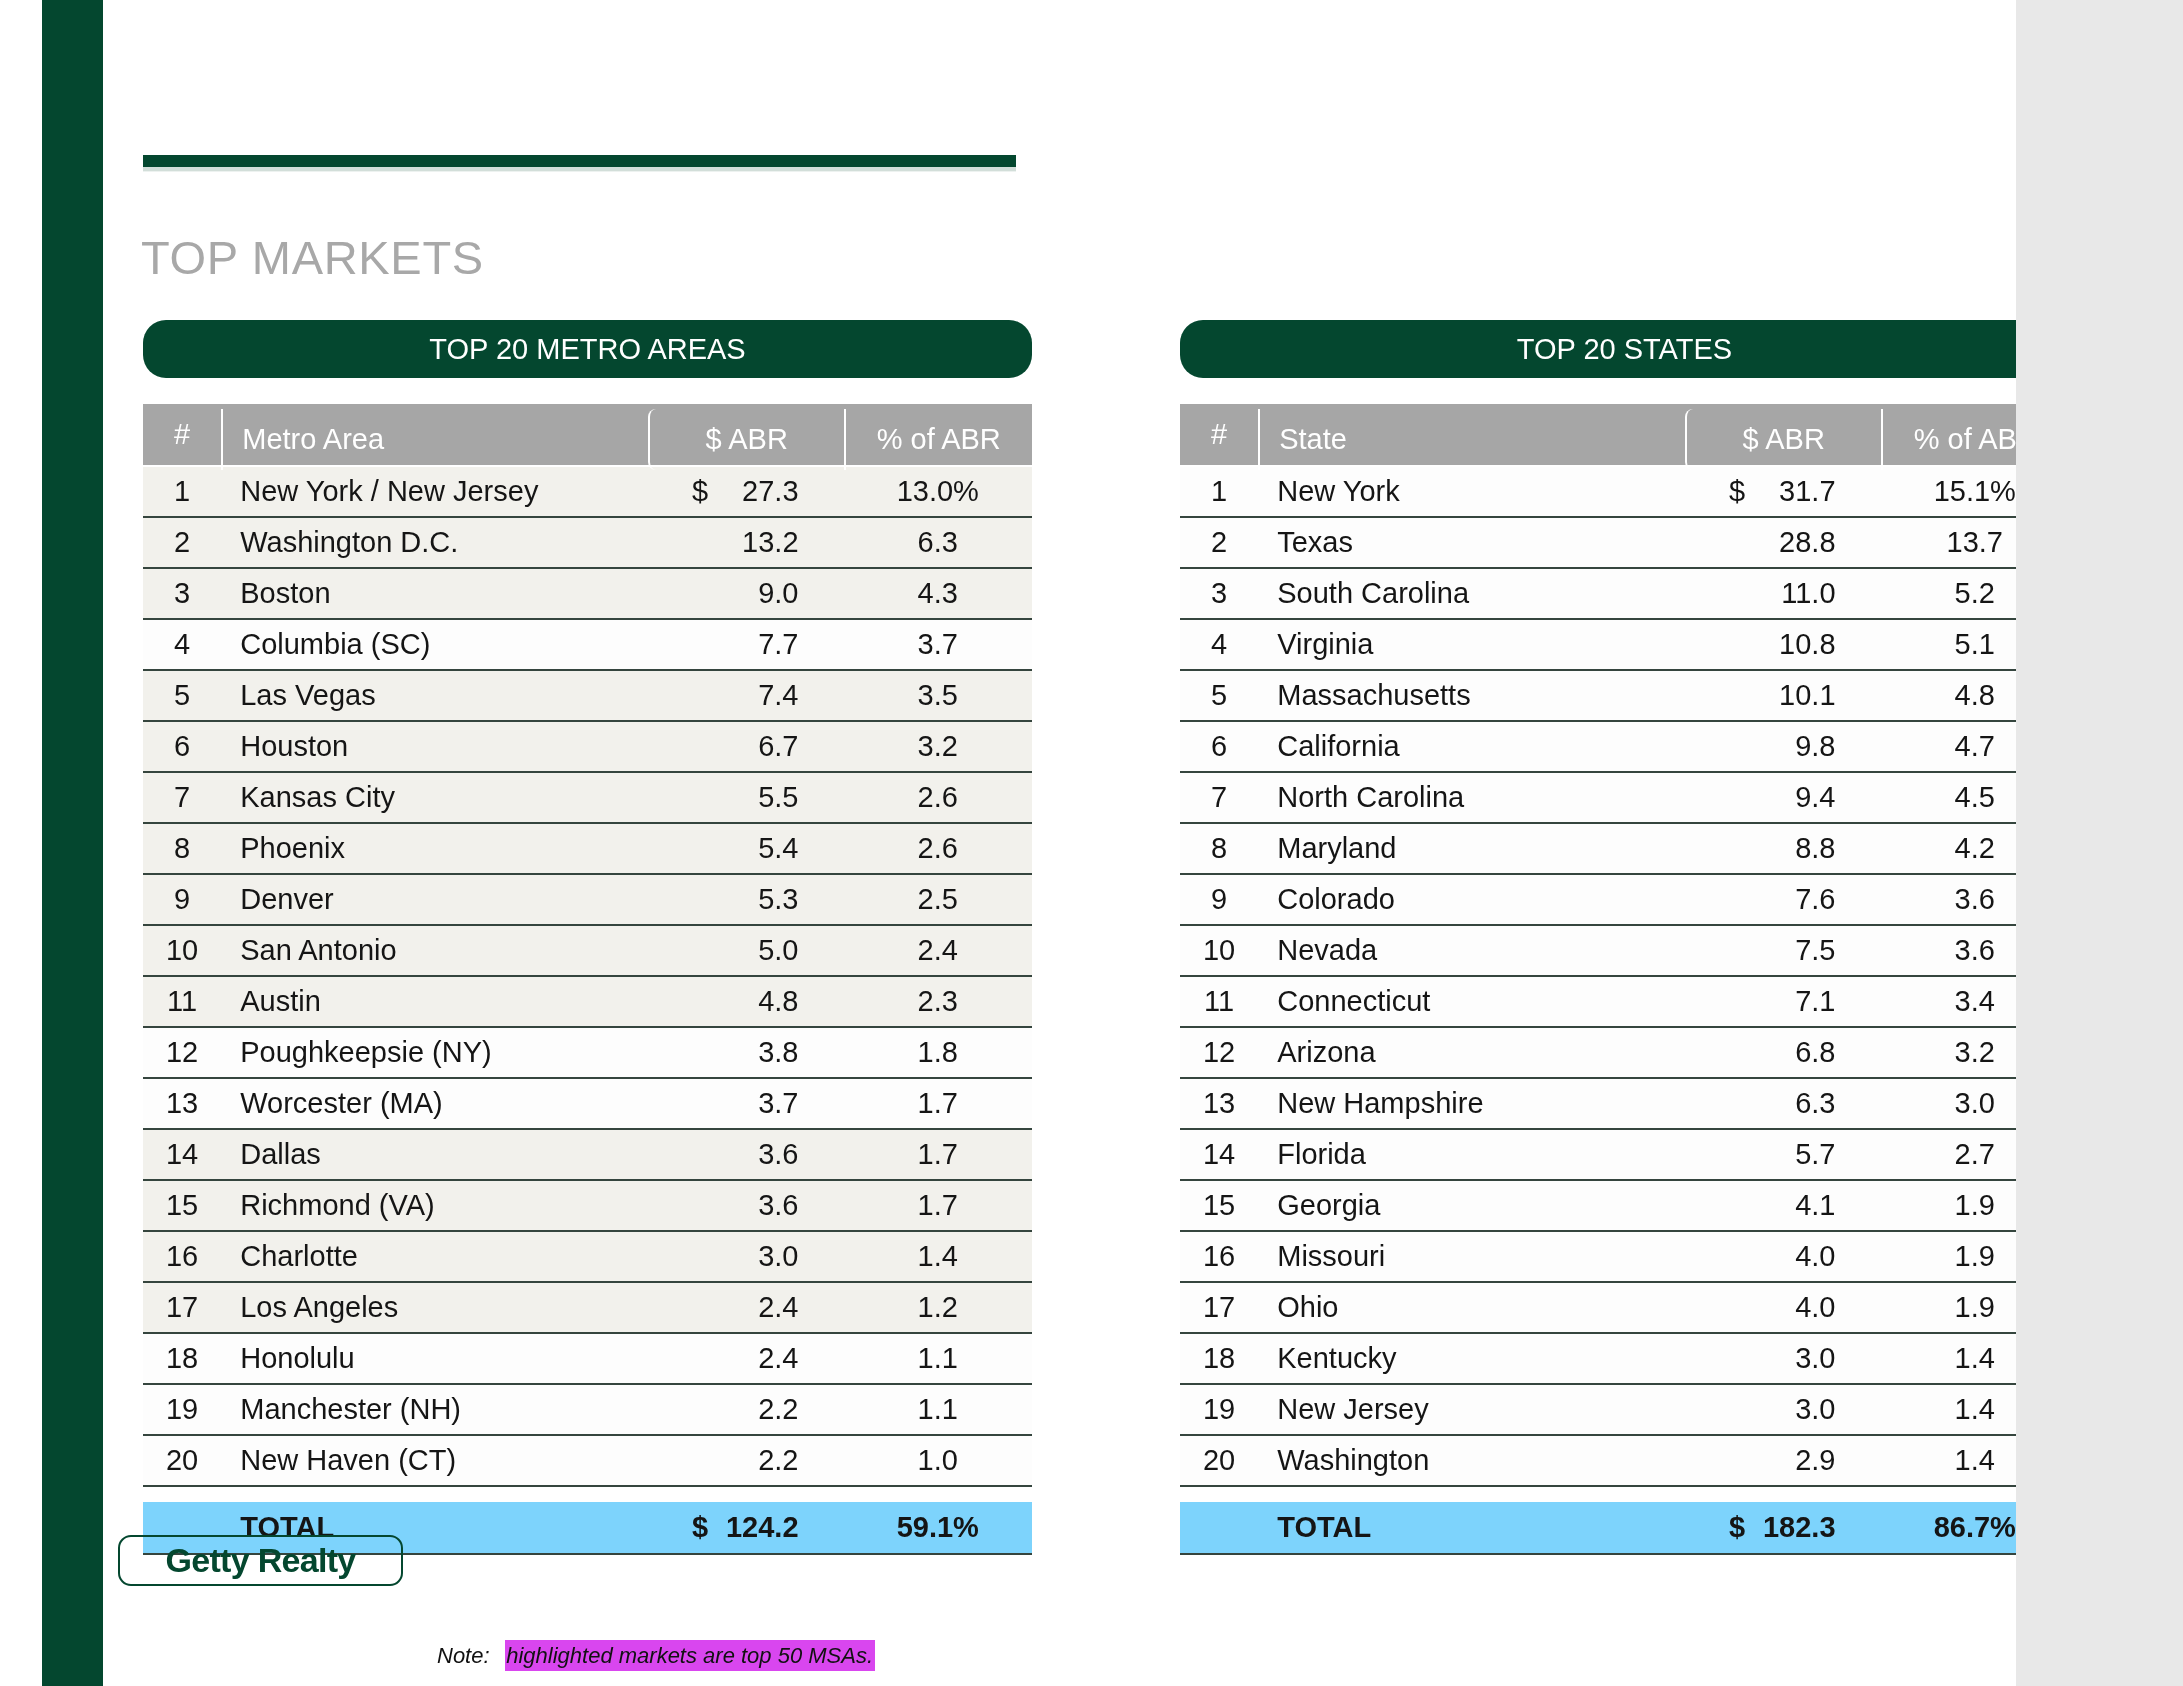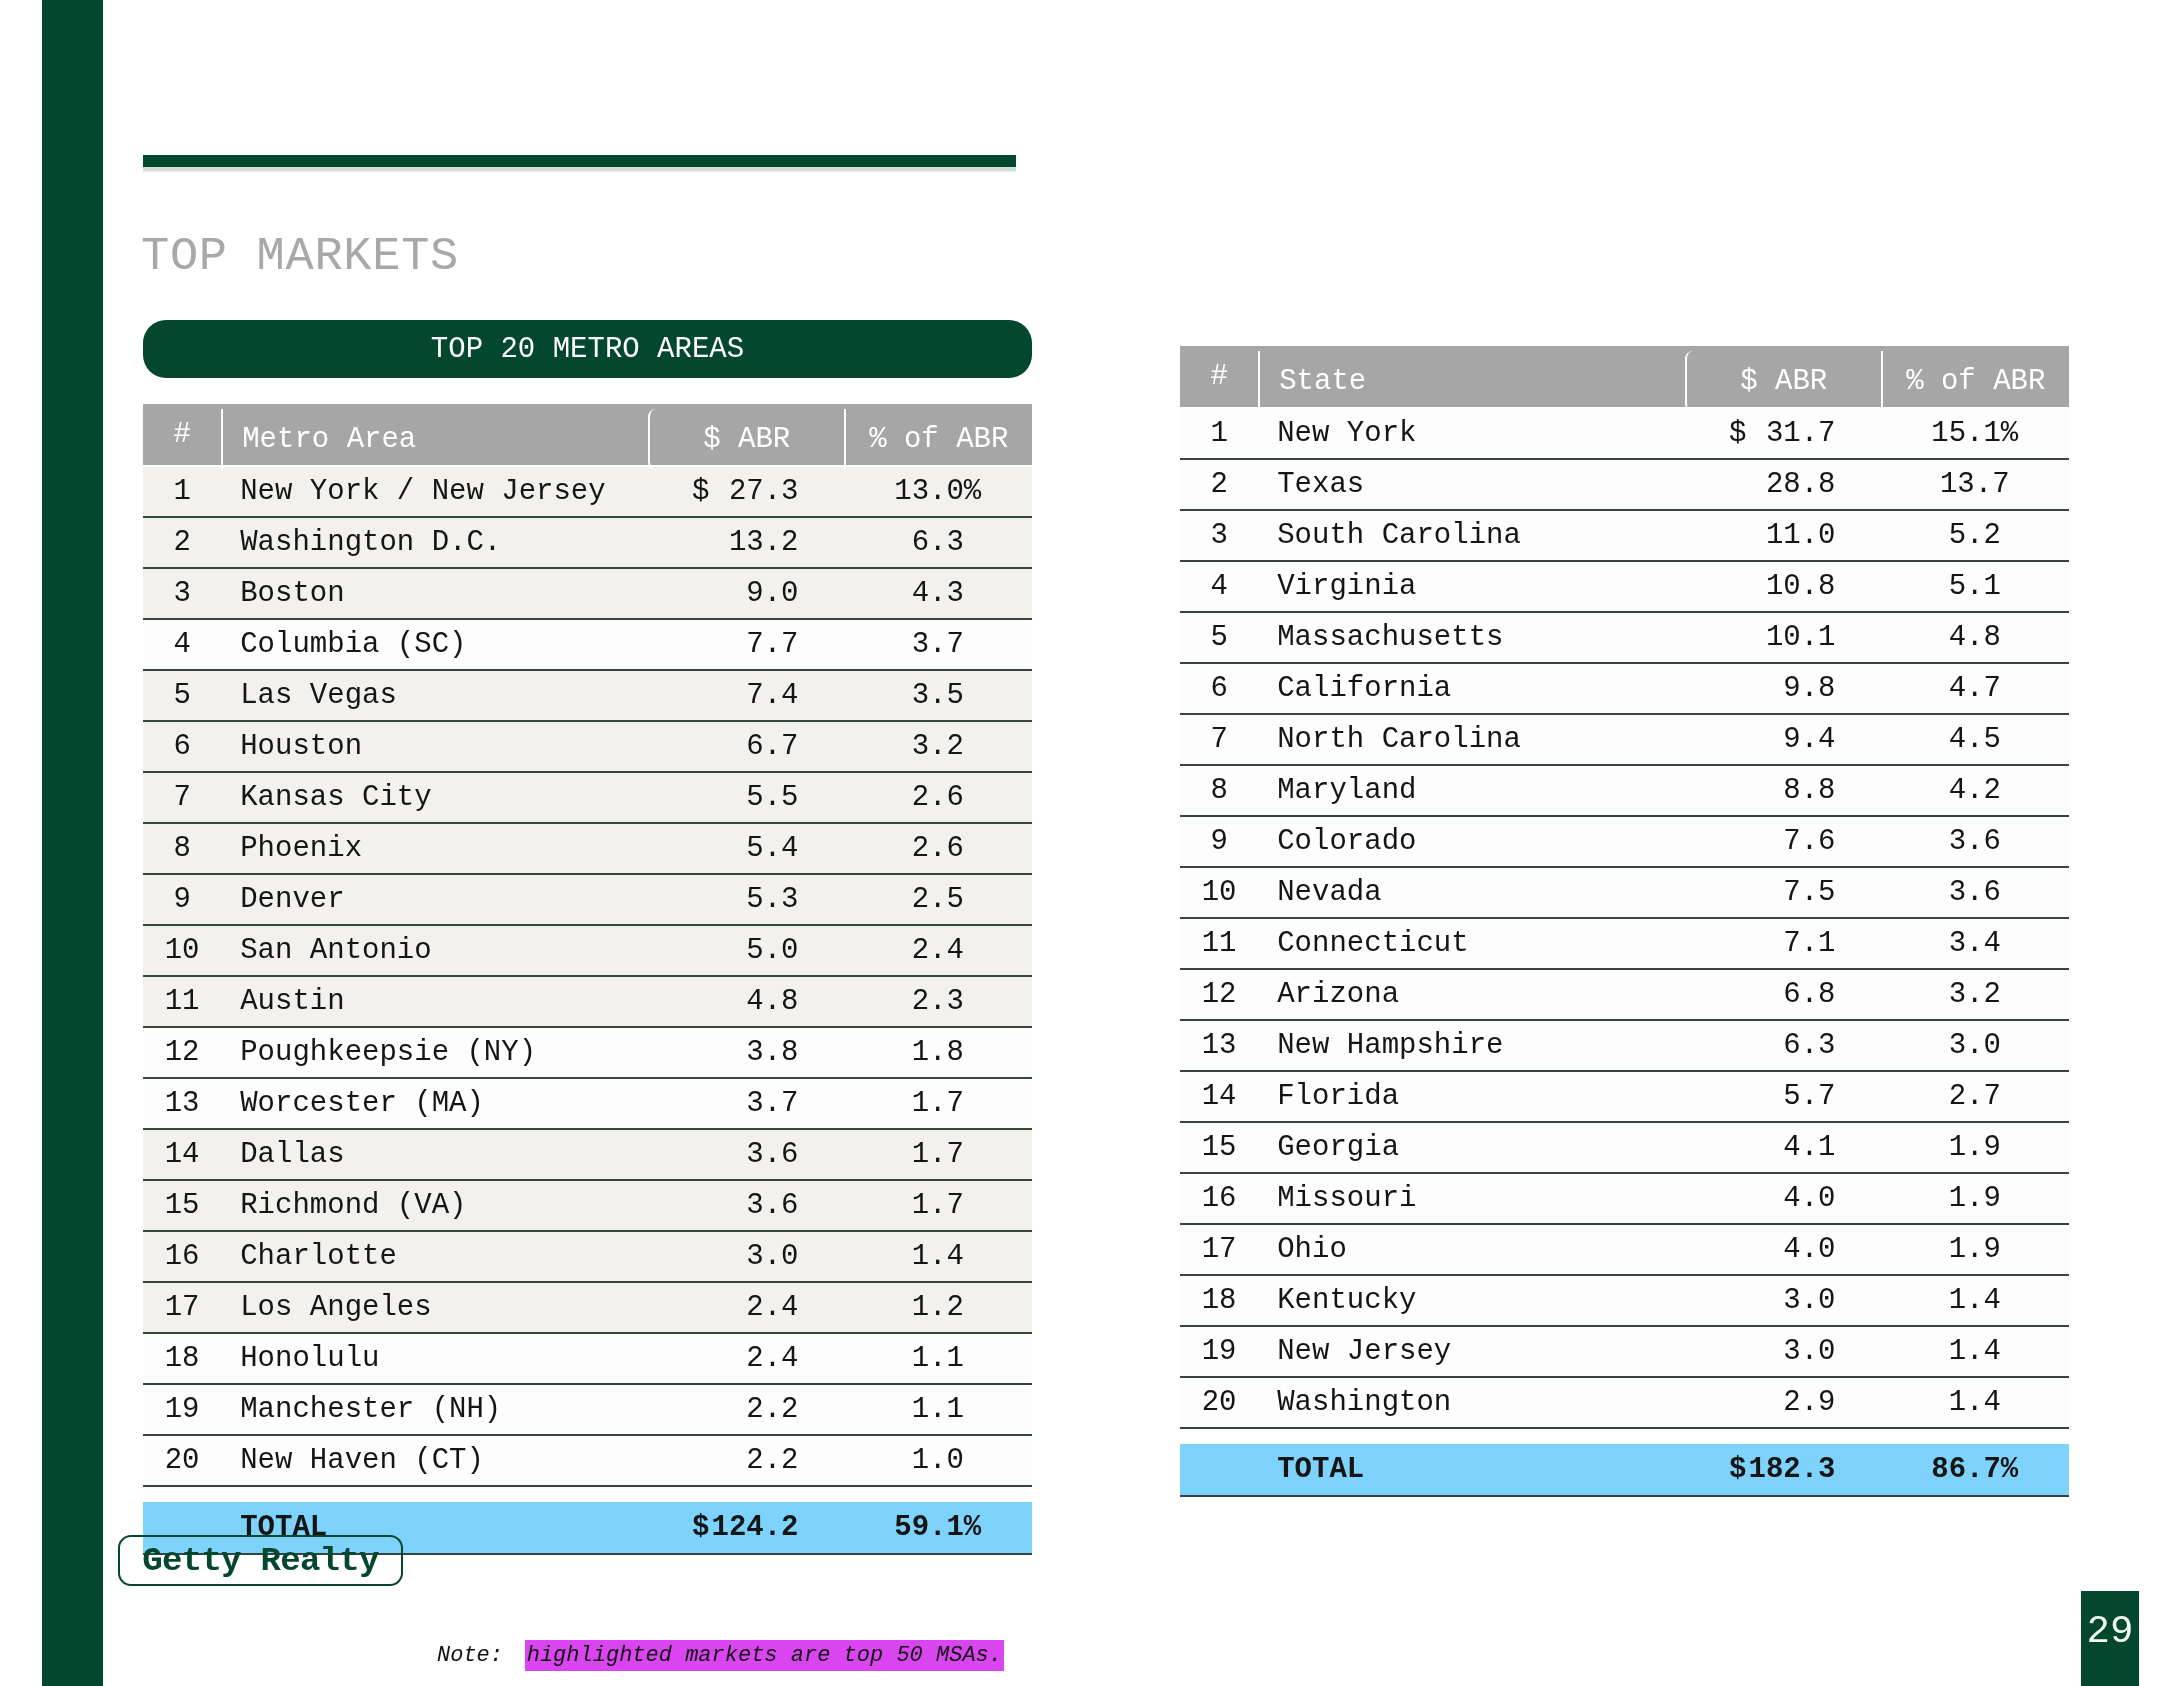--- a/index.html
+++ b/index.html
@@ -1,18 +1,18 @@
 <!DOCTYPE html>
 <html style="font-size:11.6px"><head>
 <meta charset="utf-8">
 <style>
   html,body{margin:0;padding:0;background:#e8e8e8;}
   .page{
-    position:relative; width:2183px; height:1687px; background:#ffffff;
-    font-family:Liberation Mono, monospace; overflow:hidden;
+    position:relative; width:2016px; height:1687px; background:#ffffff;
+    font-family:Liberation Sans, sans-serif; overflow:hidden;
     --green:#04472f; --gray-head:#a6a6a6; --hl:#f2f1ec; --plain:#fdfdfd;
     --sep:#35453e; --title-gray:#a8a8a8;
   }
   .bar-left{position:absolute; left:42px; top:0; width:61px; height:1687px; background:var(--green);}
   .top-rule{position:absolute; left:143px; top:155px; width:873px; height:11.6px; background:var(--green); box-shadow:0 4.4px 0 rgba(4,71,47,.18);}
   .page-title{position:absolute; left:141px; top:230px; font-size:47px; letter-spacing:0.7px; color:var(--title-gray); font-weight:400;}
   .tablebox{position:absolute; top:320px; width:889px;}
   .tablebox.left{left:143px;}
   .tablebox.right{left:1180px;}
   .band{height:58px; background:var(--green); border-radius:23px; display:flex; align-items:center; justify-content:center; color:#fff; font-size:29px;}
@@ -182,20 +182,23 @@
         <div class="row total">
           <div class="cell rank"></div>
           <div class="cell name">TOTAL</div>
           <div class="cell abr"><span class="cur">$</span><span class="val">124.2</span></div>
           <div class="cell pct">59.1%</div>
         </div>
       </div>
   </div>
 
   <div class="tablebox right">
+    <div class="band">
+      <span>TOP 20 STATES</span>
+    </div>
     <div class="thead">
         <div class="hc c0">#</div>
         <div class="hc c1">State</div>
         <div class="hc c2">$ ABR</div>
         <div class="hc c3">% of ABR</div>
       </div>
     <div class="tbody">
         <div class="row plain">
           <div class="cell rank">1</div>
           <div class="cell name">New York</div>

